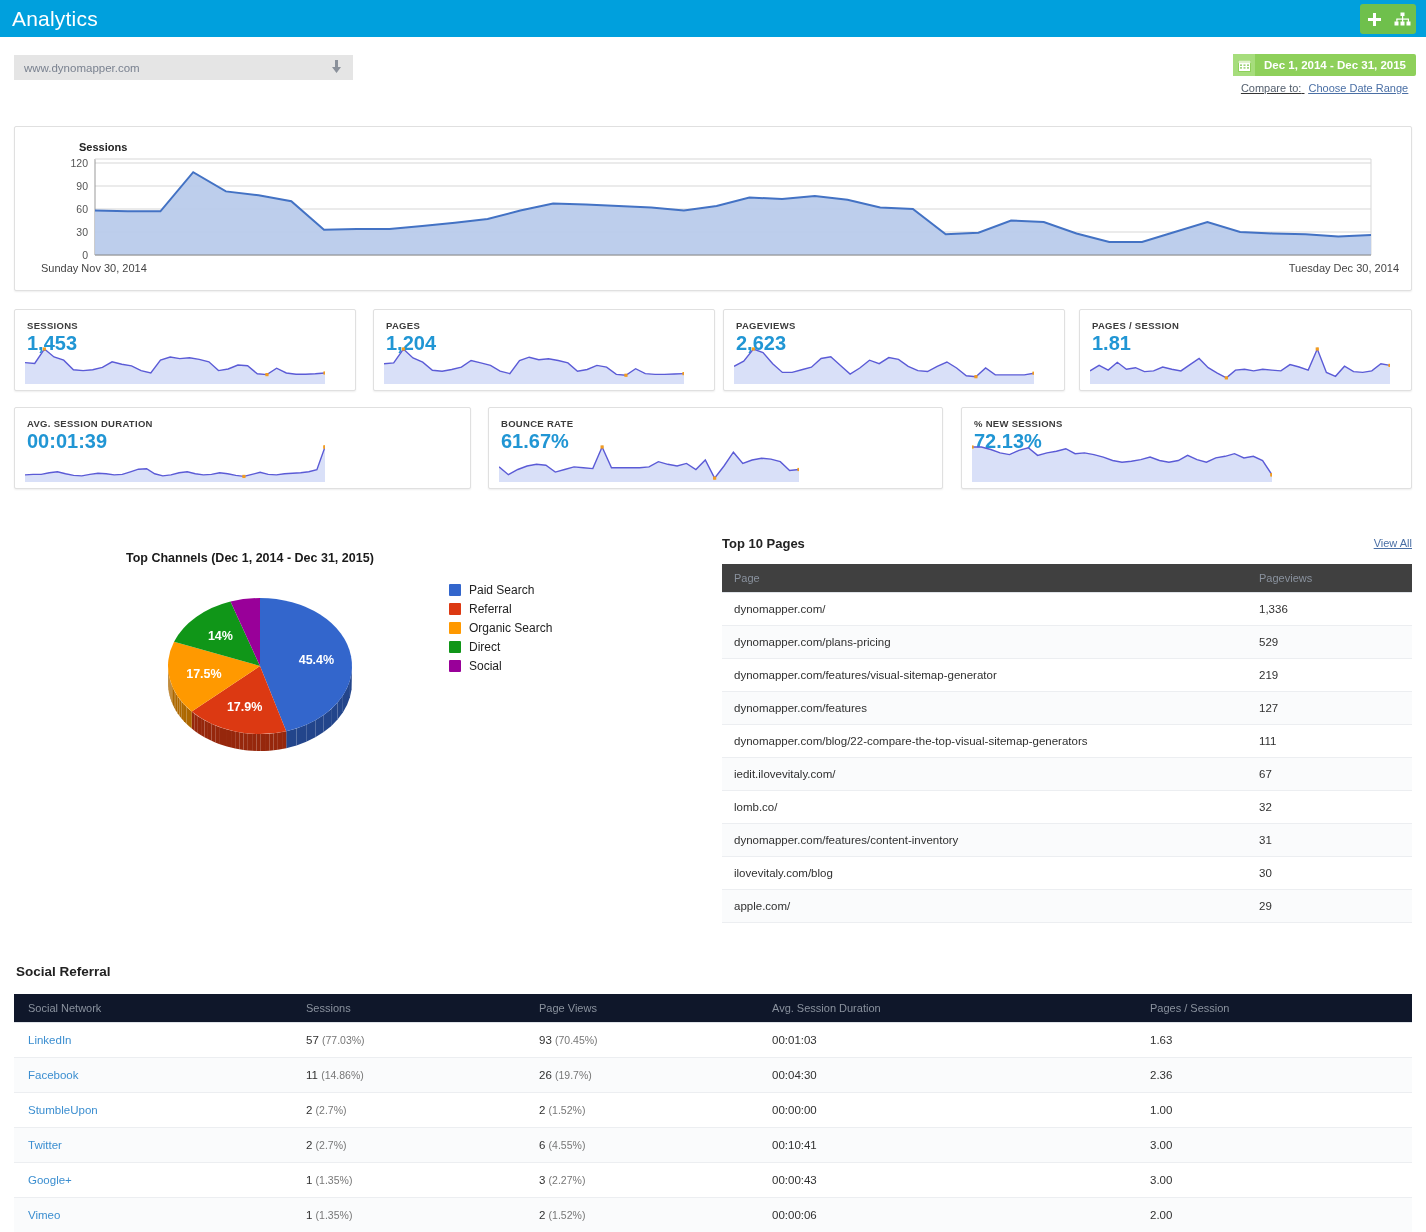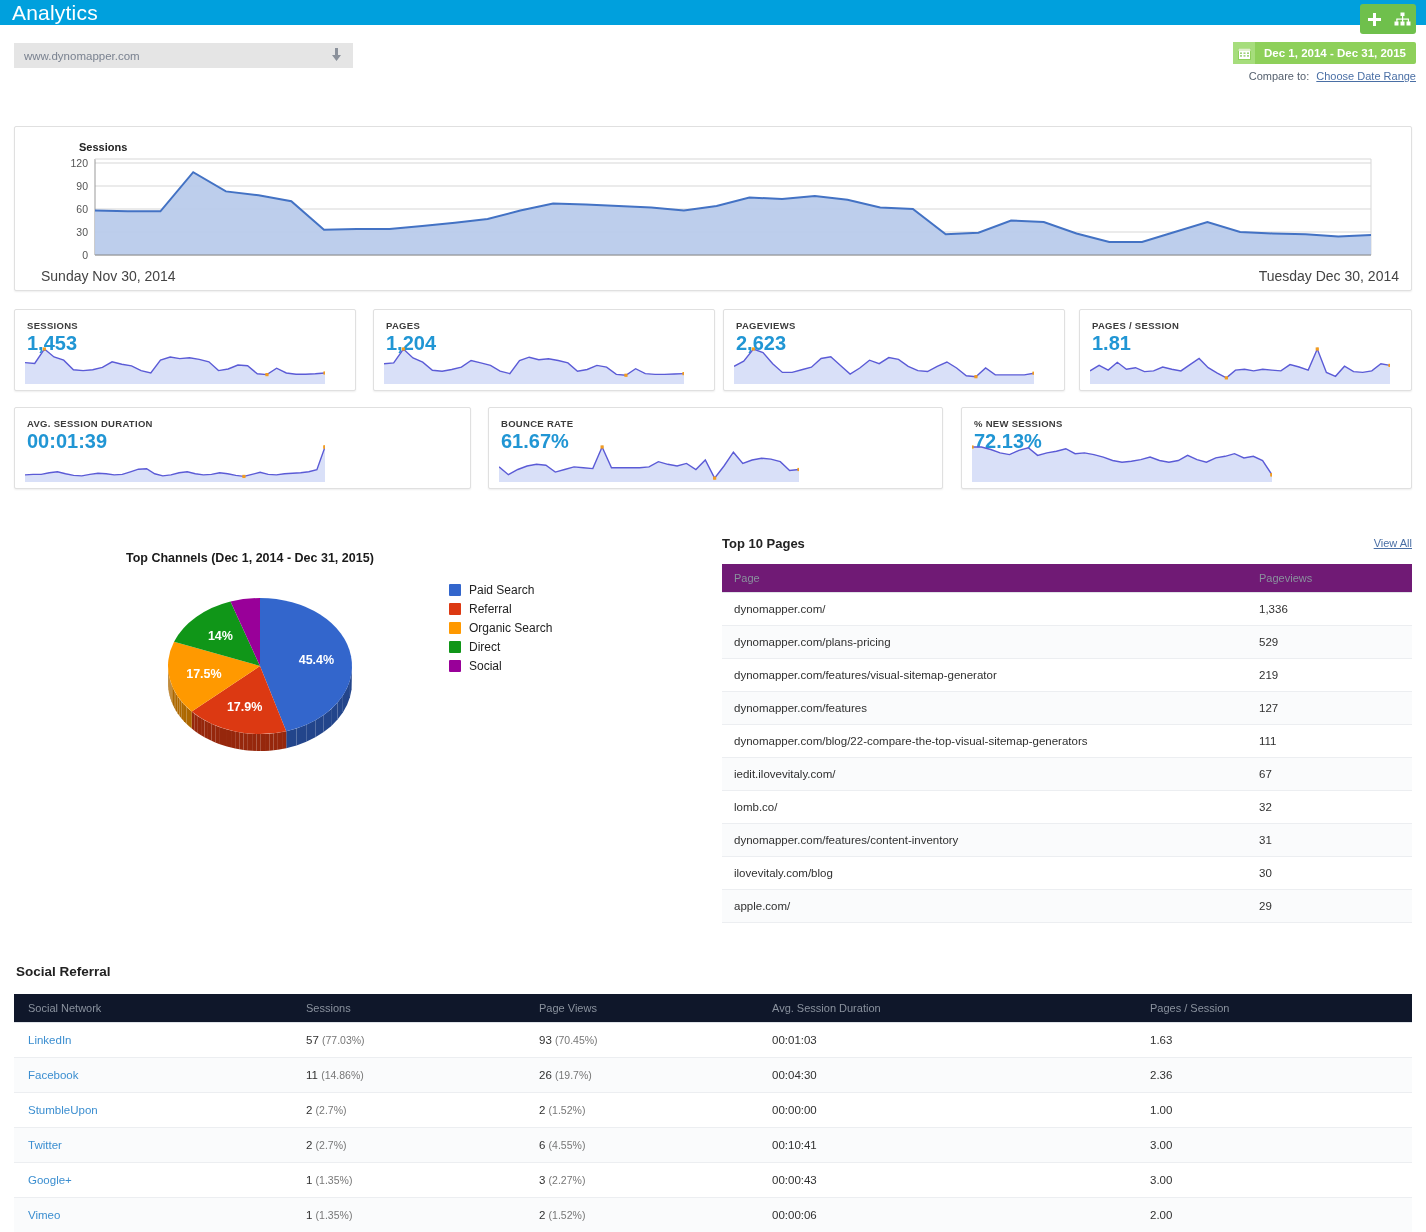--- a/index.html
+++ b/index.html
@@ -7,21 +7,21 @@
   body {
     width:1426px; height:1232px;
     background:#ffffff;
     font-family:"Liberation Sans", sans-serif;
     color:#333;
     overflow:hidden;
   }
 
   
   .topbar {
-    height:25px; background:#00a0dd; position:relative;
+    height:37px; background:#00a0dd; position:relative;
     display:flex; align-items:center;
   }
   .topbar-title {
     color:#ffffff; font-size:21px; font-weight:400;
     margin-left:12px; letter-spacing:.2px;
   }
   .topbar-actions {
     position:absolute; right:10px; top:4px;
     display:flex; background:#6fc04c; border-radius:3px; overflow:hidden;
   }
@@ -33,21 +33,21 @@
 
   
   .filterrow { position:relative; height:62px; }
   .site-select {
     position:absolute; left:14px; top:18px;
     width:339px; height:25px; background:#e5e5e5; border:none;
     display:flex; align-items:center; padding:0 10px;
     font-size:11.5px; color:#7a8290;
   }
   .site-select .caret { margin-left:auto; }
-  .date-wrap { position:absolute; right:10px; top:17px; text-align:right; }
+  .date-wrap { position:absolute; right:10px; top:17px; text-align:center;text-decoration:underline; }
   .date-btn {
     display:inline-flex; align-items:center; background:#8ed05a; border-radius:2px;
     height:22px; padding-right:10px; cursor:pointer;
   }
   .date-cal {
     width:22px; height:22px; background:#a6dd7c;
     display:flex; align-items:center; justify-content:center;
   }
   .date-label {
     color:#fff; font-size:11.5px; font-weight:bold; margin-left:9px; white-space:nowrap;
@@ -62,21 +62,21 @@
     position:absolute; left:14px; top:126px; width:1398px; height:165px;
     background:#fff; border:1px solid #e0e0e0; border-radius:2px;
     box-shadow:0 1px 2px rgba(0,0,0,.07);
   }
   .bigchart-title {
     position:absolute; left:64px; top:14px; font-size:11px; font-weight:bold; color:#222;
   }
   .bigchart svg { position:absolute; left:0; top:0; }
   .axis-lbl { font-size:10.5px; fill:#555; font-family:"Liberation Sans", sans-serif; }
   .date-edge {
-    position:absolute; bottom:6px; font-size:14px; color:#444;
+    position:absolute; bottom:16px; font-size:11px; color:#444;
   }
   .date-edge.left { left:26px; }
   .date-edge.right { right:12px; }
 
   
   .kpi { position:absolute; background:#fff; border:1px solid #e0e0e0; border-radius:2px;
          box-shadow:0 1px 2px rgba(0,0,0,.07); overflow:hidden; }
   .kpi-label { font-size:9.5px; font-weight:bold; color:#3c3c3c; letter-spacing:.3px;
                margin:10px 0 0 12px; }
   .kpi-value { font-size:20px; color:#2196d4; margin:1px 0 0 12px; font-weight:700; }
@@ -96,21 +96,21 @@
   
   .pages-head {
     position:absolute; left:722px; top:536px; font-size:13px; font-weight:bold; color:#222;
   }
   .viewall {
     position:absolute; right:14px; top:537px; font-size:11px; color:#4a6fa5;
     text-decoration:underline; cursor:pointer;
   }
   .pages-table { position:absolute; left:722px; top:564px; width:690px; border-collapse:collapse; }
   .pages-table th {
-    background:#701a75; color:#8a929e; font-size:11px; font-weight:normal;
+    background:#404040; color:#8a929e; font-size:11px; font-weight:normal;
     text-align:left; padding:8px 12px; border-bottom:1px solid #dfe3e8;
   }
   .pages-table td {
     font-size:11.5px; color:#303030; padding:10px 12px; border-bottom:1px solid #eceef1;
   }
   .pages-table tbody tr:nth-child(even) { background:#fafbfc; }
   .col-pv { width:165px; }
 
   
   .social-head {

